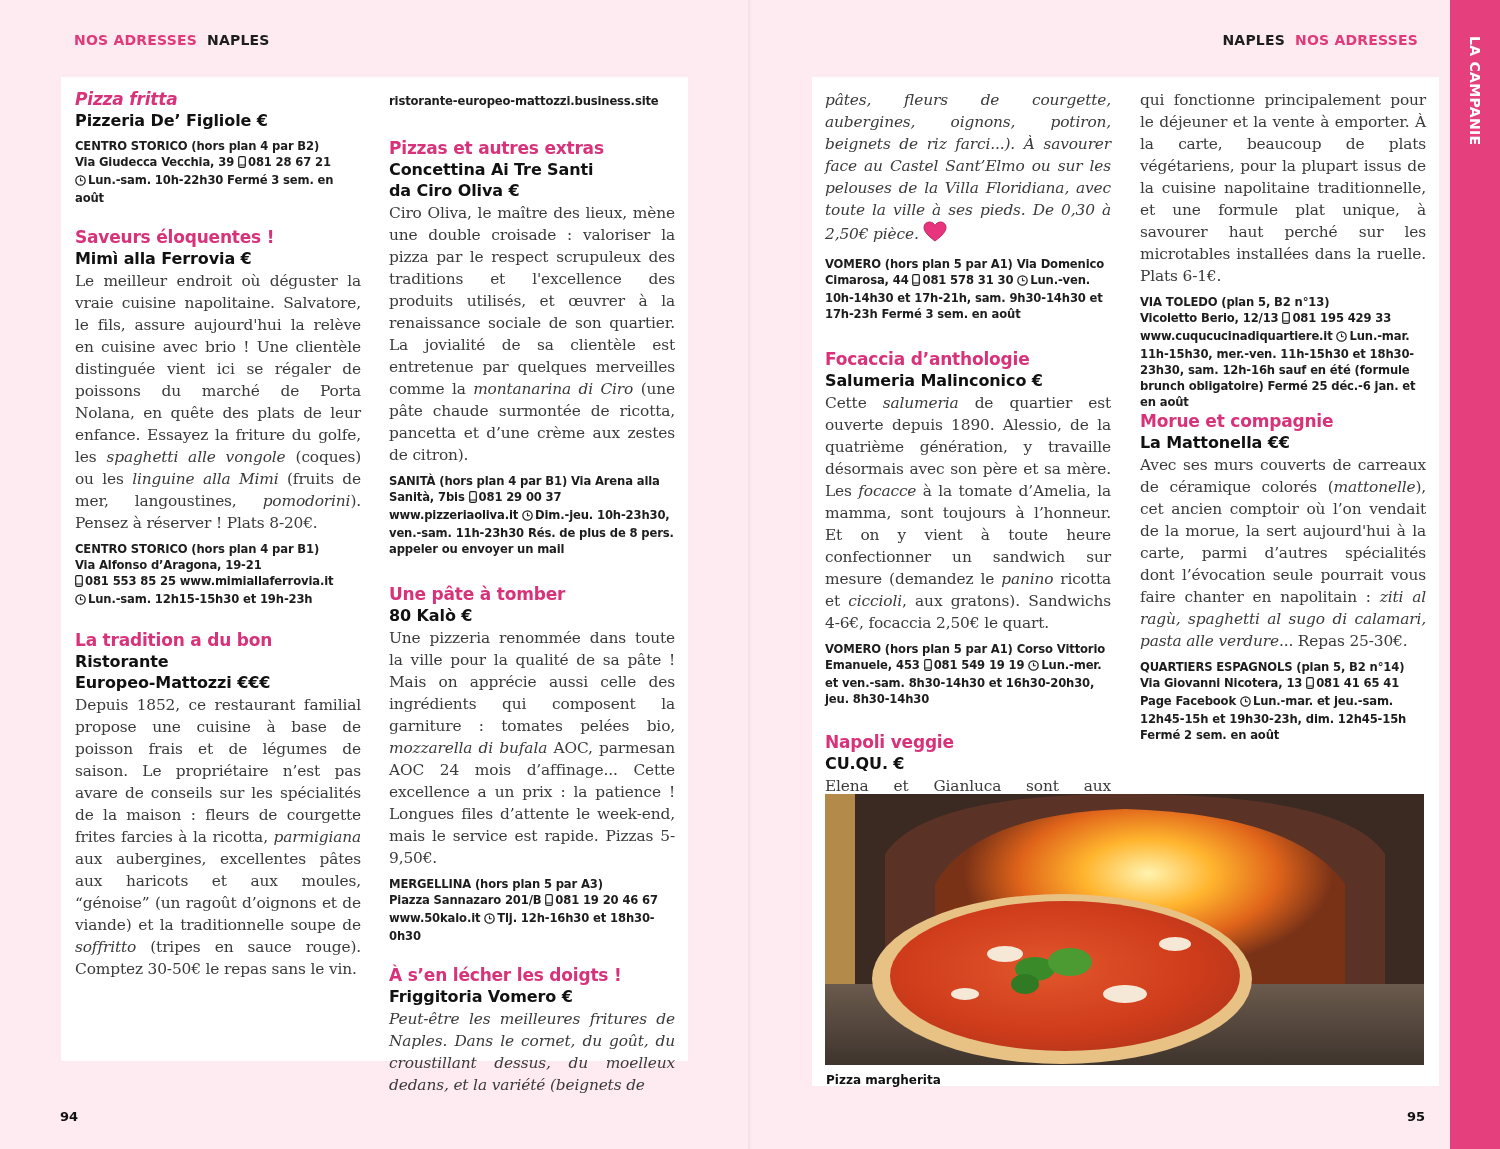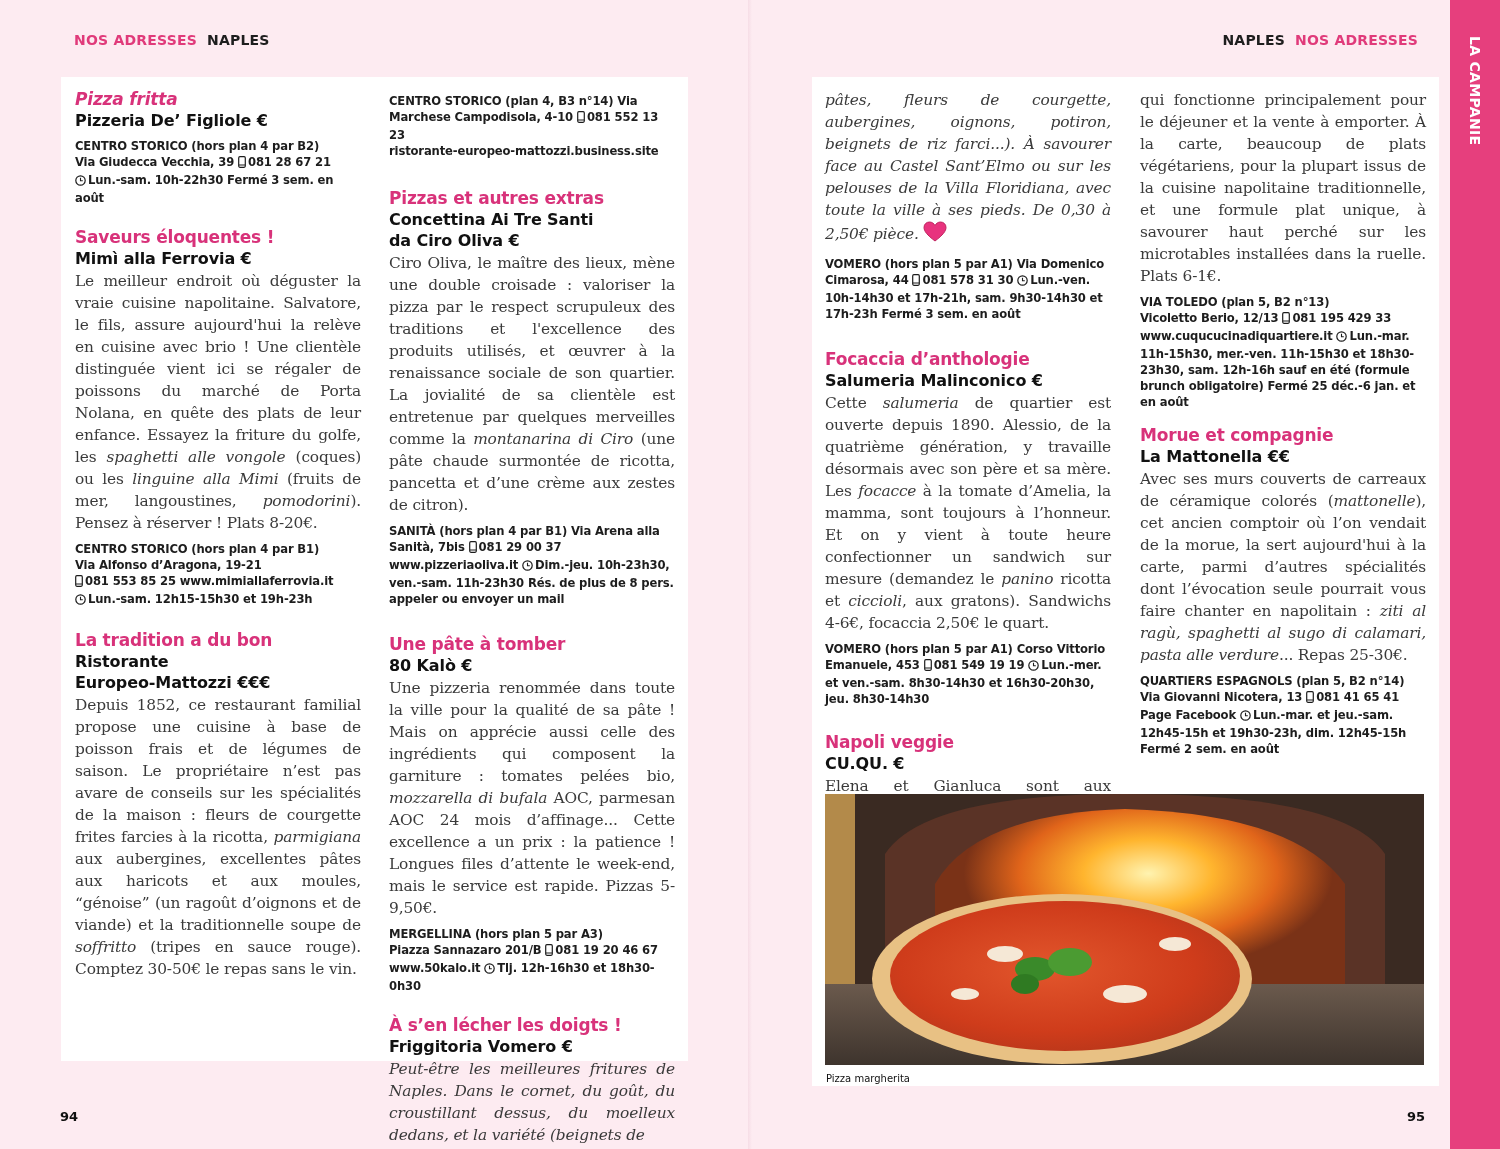--- a/index.html
+++ b/index.html
@@ -58,21 +58,21 @@
   .icon-phone, .icon-clock { display: inline-block; vertical-align: -2px; margin-right: 2px; }
   .entry { margin-bottom: 20px; }
   .heart { display: inline-block; vertical-align: -4px; margin-left: 4px; }
 
   .photo {
     position: absolute; left: 763px; top: 794px; width: 569px; height: 270px;
     overflow: hidden; background: #3a2a20;
   }
   .photo-caption {
     position: absolute; left: 76px; top: 1073px;
-    font-family: "DejaVu Sans", sans-serif; font-weight: normal; font-size: 10px; color: #111;
+    font-family: "DejaVu Sans", sans-serif; font-weight: bold; font-size: 12px; color: #111;
   }
   .page-num {
     position: absolute; top: 1109px;
     font-family: "DejaVu Sans", sans-serif; font-weight: bold; font-size: 13px; color: #111;
   }
   .page-num-left { left: 60px; }
   .page-num-right { left: 657px; }
 
   .sidetab {
     position: absolute; left: 700px; top: 0; width: 50px; height: 1149px; background: #e63f7d;
@@ -138,25 +138,20 @@
           <div class="venue">
               <div>Ristorante</div>
               <div>Europeo-Mattozzi €€€</div>
             </div>
           <div class="body-text"><span>Depuis 1852, ce restaurant familial propose une cuisine à base de poisson frais et de légumes de saison. Le propriétaire n’est pas avare de conseils sur les spécialités de la maison : fleurs de courgette frites farcies à la ricotta, </span><i>parmigiana</i><span> aux aubergines, excellentes pâtes aux haricots et aux moules, “génoise” (un ragoût d’oignons et de viande) et la traditionnelle soupe de </span><i>soffritto</i><span> (tripes en sauce rouge). Comptez 30-50€ le repas sans le vin.</span></div>
         </div>
       </div>
 
       <div class="col col-l2">
         <div class="info" style="margin-top:0;">
-          <div><span>CENTRO STORICO (plan 4, B3 n°14)</span> <span>Via Marchese Campodisola, 4-10</span>
-            <span class="icon-phone"><svg width="8" height="12" viewBox="0 0 8 12">
-                  <rect x="0.7" y="0.7" width="6.6" height="10.6" rx="1.2" fill="none" stroke="#1d1d1d" stroke-width="1.2"></rect>
-                  <line x1="1" y1="9" x2="7" y2="9" stroke="#1d1d1d" stroke-width="1"></line>
-                </svg></span><span>081 552 13 23</span></div>
           <div>ristorante-europeo-mattozzi.business.site</div>
         </div>
 
         <div class="entry" style="margin-top:28px;">
           <div class="heading">Pizzas et autres extras</div>
           <div class="venue">
               <div>Concettina Ai Tre Santi</div>
               <div>da Ciro Oliva €</div>
             </div>
           <div class="body-text"><span>Ciro Oliva, le maître des lieux, mène une double croisade : valoriser la pizza par le respect scrupuleux des traditions et l'excellence des produits utilisés, et œuvrer à la renaissance sociale de son quartier. La jovialité de sa clientèle est entretenue par quelques merveilles comme la </span><i>montanarina di Ciro</i><span> (une pâte chaude surmontée de ricotta, pancetta et d’une crème aux zestes de citron).</span></div>
@@ -262,21 +257,21 @@
                   <rect x="0.7" y="0.7" width="6.6" height="10.6" rx="1.2" fill="none" stroke="#1d1d1d" stroke-width="1.2"></rect>
                   <line x1="1" y1="9" x2="7" y2="9" stroke="#1d1d1d" stroke-width="1"></line>
                 </svg></span><span>081 195 429 33</span></div>
           <div><span>www.cuqucucinadiquartiere.it</span>
             <span class="icon-clock"><svg width="11" height="11" viewBox="0 0 11 11">
                   <circle cx="5.5" cy="5.5" r="4.7" fill="none" stroke="#1d1d1d" stroke-width="1.2"></circle>
                   <path d="M5.5 2.8 V5.7 H7.8" fill="none" stroke="#1d1d1d" stroke-width="1.1"></path>
                 </svg></span><span>Lun.-mar. 11h-15h30, mer.-ven. 11h-15h30 et 18h30-23h30, sam. 12h-16h sauf en été (formule brunch obligatoire) Fermé 25 déc.-6 jan. et en août</span></div>
         </div>
 
-        <div class="entry" style="margin-top:14px;">
+        <div class="entry" style="margin-top:0;">
           <div class="heading">Morue et compagnie</div>
           <div class="venue">La Mattonella €€</div>
           <div class="body-text"><span>Avec ses murs couverts de carreaux de céramique colorés (</span><i>mattonelle</i><span>), cet ancien comptoir où l’on vendait de la morue, la sert aujourd'hui à la carte, parmi d’autres spécialités dont l’évocation seule pourrait vous faire chanter en napolitain : </span><i>ziti al ragù, spaghetti al sugo di calamari, pasta alle verdure</i><span>... Repas 25-30€.</span></div>
           <div class="info">
             <div>QUARTIERS ESPAGNOLS (plan 5, B2 n°14)</div>
             <div><span>Via Giovanni Nicotera, 13</span>
               <span class="icon-phone"><svg width="8" height="12" viewBox="0 0 8 12">
                     <rect x="0.7" y="0.7" width="6.6" height="10.6" rx="1.2" fill="none" stroke="#1d1d1d" stroke-width="1.2"></rect>
                     <line x1="1" y1="9" x2="7" y2="9" stroke="#1d1d1d" stroke-width="1"></line>
                   </svg></span><span>081 41 65 41</span></div>

